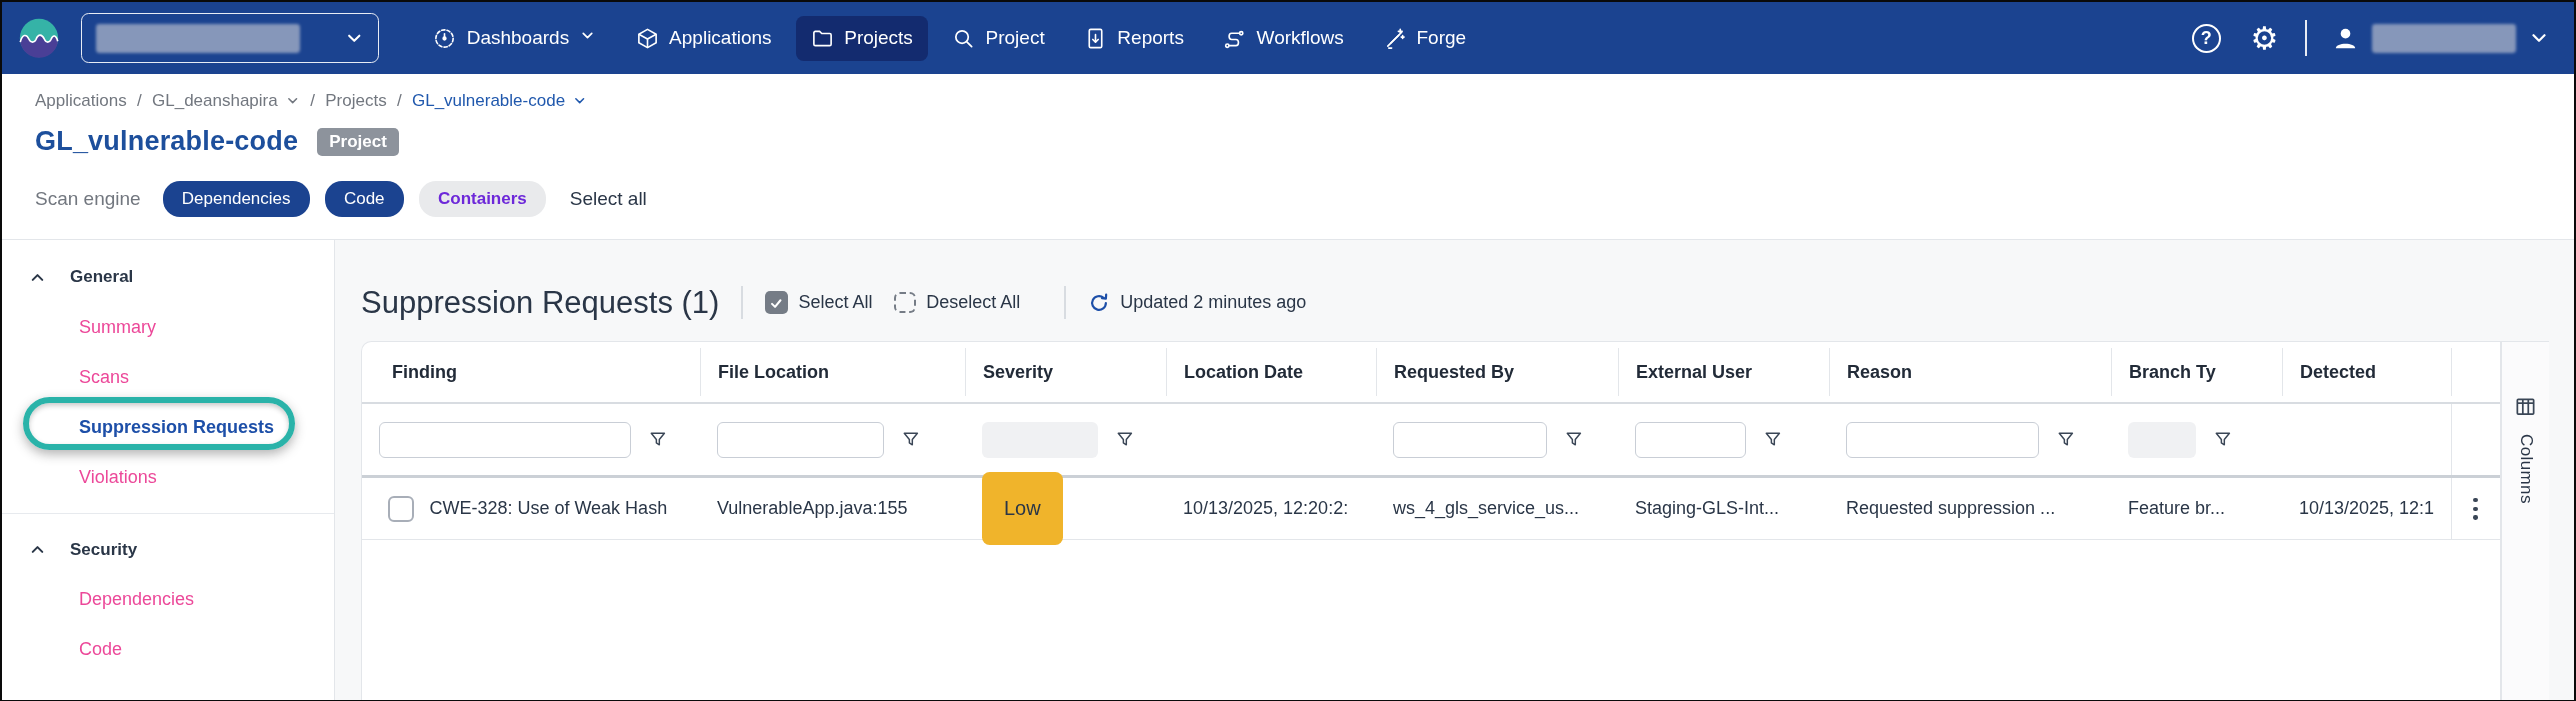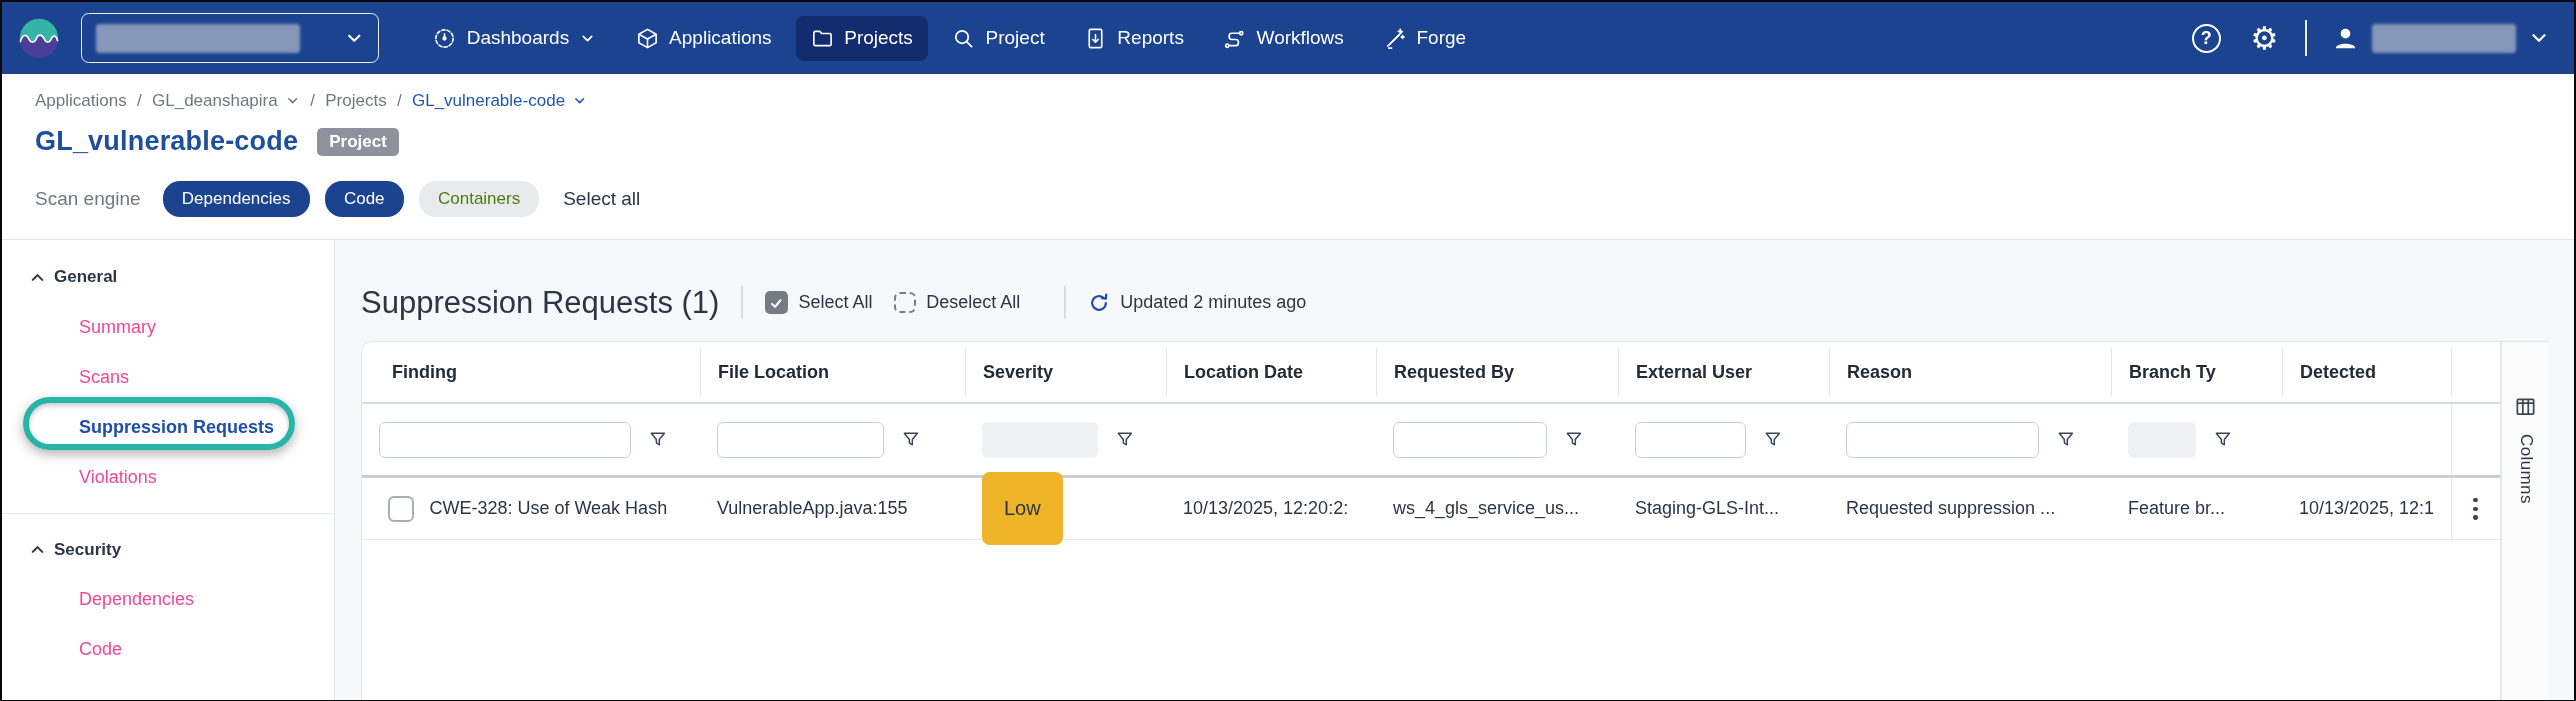--- a/index.html
+++ b/index.html
@@ -8,21 +8,21 @@
   .screen { position:relative; width:2576px; height:702px; border:2.6px solid #0a0a0a; background:#fff; overflow:hidden; display:flex; flex-direction:column; }
 
   
   .navbar { height:72px; background:#1B4390; display:flex; align-items:center; padding:0 24px 0 17px; flex:none; }
   .logo { width:40px; height:40px; flex:none; }
   .ws-select { margin-left:22px; width:298px; height:50px; border:1.7px solid #e8ecf5; border-radius:7.7px; display:flex; align-items:center; padding:0 13.7px; cursor:pointer; }
   .redact { background:#aab3c9; opacity:.75; border-radius:3.4px; filter:blur(1.7px); }
   .ws-redact { width:204px; height:29px; }
   .ws-caret { margin-left:auto; }
   .nav-items { display:flex; align-items:center; margin-left:39px; gap:8.6px; }
-  .nav-item { display:flex; align-items:center; gap:10.3px; color:#fff; font-size:19px; padding:11px 15.4px; border-radius:7.7px; cursor:pointer; white-space:nowrap; }
+  .nav-item { display:flex; gap:10.3px; color:#fff; font-size:19px; padding:11px 15.4px; border-radius:7.7px; cursor:pointer; white-space:nowrap; }
   .nav-item.active { background:#132B6F; }
   .nav-right { margin-left:auto; display:flex; align-items:center; gap:24px; }
   .icon-btn { display:flex; align-items:center; justify-content:center; width:34px; height:34px; cursor:pointer; }
   .help-circle { width:29px; height:29px; border:2.1px solid #fff; border-radius:50%; color:#fff; font-size:18px; font-weight:700; display:flex; align-items:center; justify-content:center; }
   .gear-glyph { color:#fff; font-size:31px; line-height:1; }
   .nav-divider { width:1.7px; height:36px; background:#ffffff; opacity:.9; }
   .account { display:flex; align-items:center; gap:12px; cursor:pointer; }
   .acct-redact { width:144px; height:29px; }
 
   
@@ -30,27 +30,27 @@
   .breadcrumb { display:flex; align-items:center; gap:10.3px; font-size:17px; color:#72777F; }
   .crumb { cursor:pointer; display:flex; align-items:center; gap:6.8px; }
   .crumb.link { color:#2058AD; }
   .crumb-sep { color:#72777F; }
   .title-row { display:flex; align-items:center; gap:19px; margin-top:15.4px; }
   .page-title { font-size:27px; font-weight:700; color:#1D4F9C; letter-spacing:0.2px; }
   .type-badge { background:#8D939C; color:#fff; font-size:17px; font-weight:700; padding:4.3px 12px; border-radius:5.1px; }
   .scan-row { display:flex; align-items:center; gap:15.4px; margin-top:24px; }
   .scan-label { font-size:19px; color:#72777F; margin-right:6.8px; }
   .chip { font-size:17px; padding:7.7px 19px; border-radius:17px; background:#1B4390; color:#fff; cursor:pointer; }
-  .chip.disabled { background:#E9EAEC; color:#4d7c0f; cursor:default; }
+  .chip.disabled { background:#E9EAEC; color:#6d28d9; cursor:default;font-weight:bold; }
   .select-all-link { font-size:19px; color:#2A3647; margin-left:8.6px; cursor:pointer; }
 
   
   .lower { flex:1; display:flex; min-height:0; }
   .sidebar { width:333px; flex:none; background:#fff; border-right:1.7px solid #E3E6EA; padding-top:12px; }
-  .side-sec-header { display:flex; align-items:center; gap:7px; padding:15.4px 0 15.4px 26px; font-size:17px; font-weight:700; color:#2A3647; cursor:pointer; }
+  .side-sec-header { display:flex; align-items:center; gap:23px; padding:15.4px 0 15.4px 26px; font-size:17px; font-weight:700; color:#2A3647; cursor:pointer; }
   .side-item { position:relative; padding:14.5px 0 14.5px 77px; font-size:18px; color:#ec4899; cursor:pointer; }
   .side-item.active { color:#1D4FA8; font-weight:700; }
   .annotation-ring { position:absolute; left:20.5px; top:-5.1px; width:272px; height:53px; border:6px solid #2AB3A9; border-radius:29px; box-shadow:0 4.3px 10.3px rgba(40,40,40,.35), inset 0 2.6px 5.1px rgba(40,40,40,.25); pointer-events:none; }
   .side-divider { border-top:1.7px solid #E7EAEE; margin:10.3px 0; }
 
   .main { flex:1; background:#F7F8F9; min-width:0; padding-left:26px; display:flex; flex-direction:column; }
   .content-head { display:flex; align-items:center; margin-top:45px; flex:none; }
   .content-title { font-size:31px; font-weight:500; color:#2A3647; }
   .ch-divider { width:1.7px; height:33px; background:#D8DCE1; margin:0 22px; }
   .ch-action { display:flex; align-items:center; gap:10.3px; font-size:18px; color:#2A3647; cursor:pointer; margin-right:22px; }

